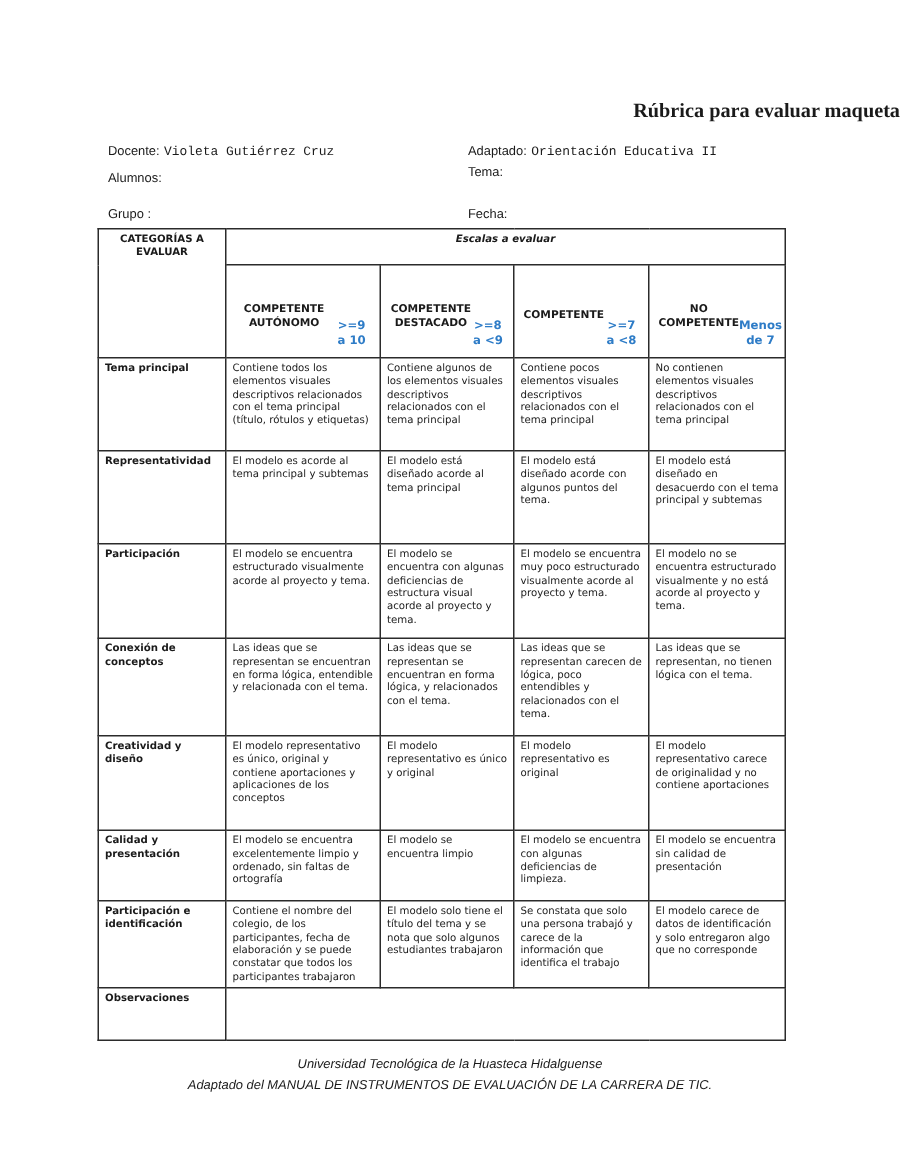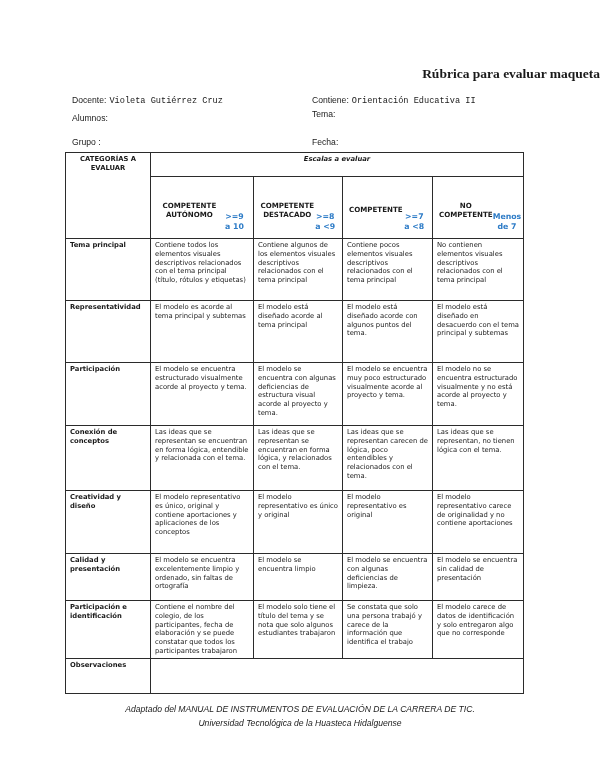--- a/index.html
+++ b/index.html
@@ -56,21 +56,21 @@
 </style>
 </head>
 <body>
 
 <div class="page-title">Rúbrica para evaluar maqueta</div>
 
 <div class="meta-line m-docente">
   <span>Docente:</span><span class="val">Violeta Gutiérrez Cruz</span>
 </div>
 <div class="meta-line m-materia">
-  <span>Contiene:</span><span class="val">Orientación Educativa II</span>
+  <span>Adaptado:</span><span class="val">Orientación Educativa II</span>
 </div>
 <div class="meta-line m-alumnos">
   <span>Alumnos:</span>
 </div>
 <div class="meta-line m-tema">
   <span>Tema:</span>
 </div>
 <div class="meta-line m-grupo">
   <span>Grupo :</span>
 </div>
@@ -168,15 +168,15 @@
       <td>El modelo carece de datos de identificación y solo entregaron algo que no corresponde</td>
     </tr>
     <tr style="height:35px">
       <td class="category-cell">Observaciones</td>
       <td colspan="4"></td>
     </tr>
   </tbody>
 </table>
 
 <div class="page-footer">
+  <div>Universidad Tecnológica de la Huasteca Hidalguense</div>
   <div>Adaptado del MANUAL DE INSTRUMENTOS DE EVALUACIÓN DE LA CARRERA DE TIC.</div>
-  <div>Universidad Tecnológica de la Huasteca Hidalguense</div>
 </div>
 
 </body></html>

